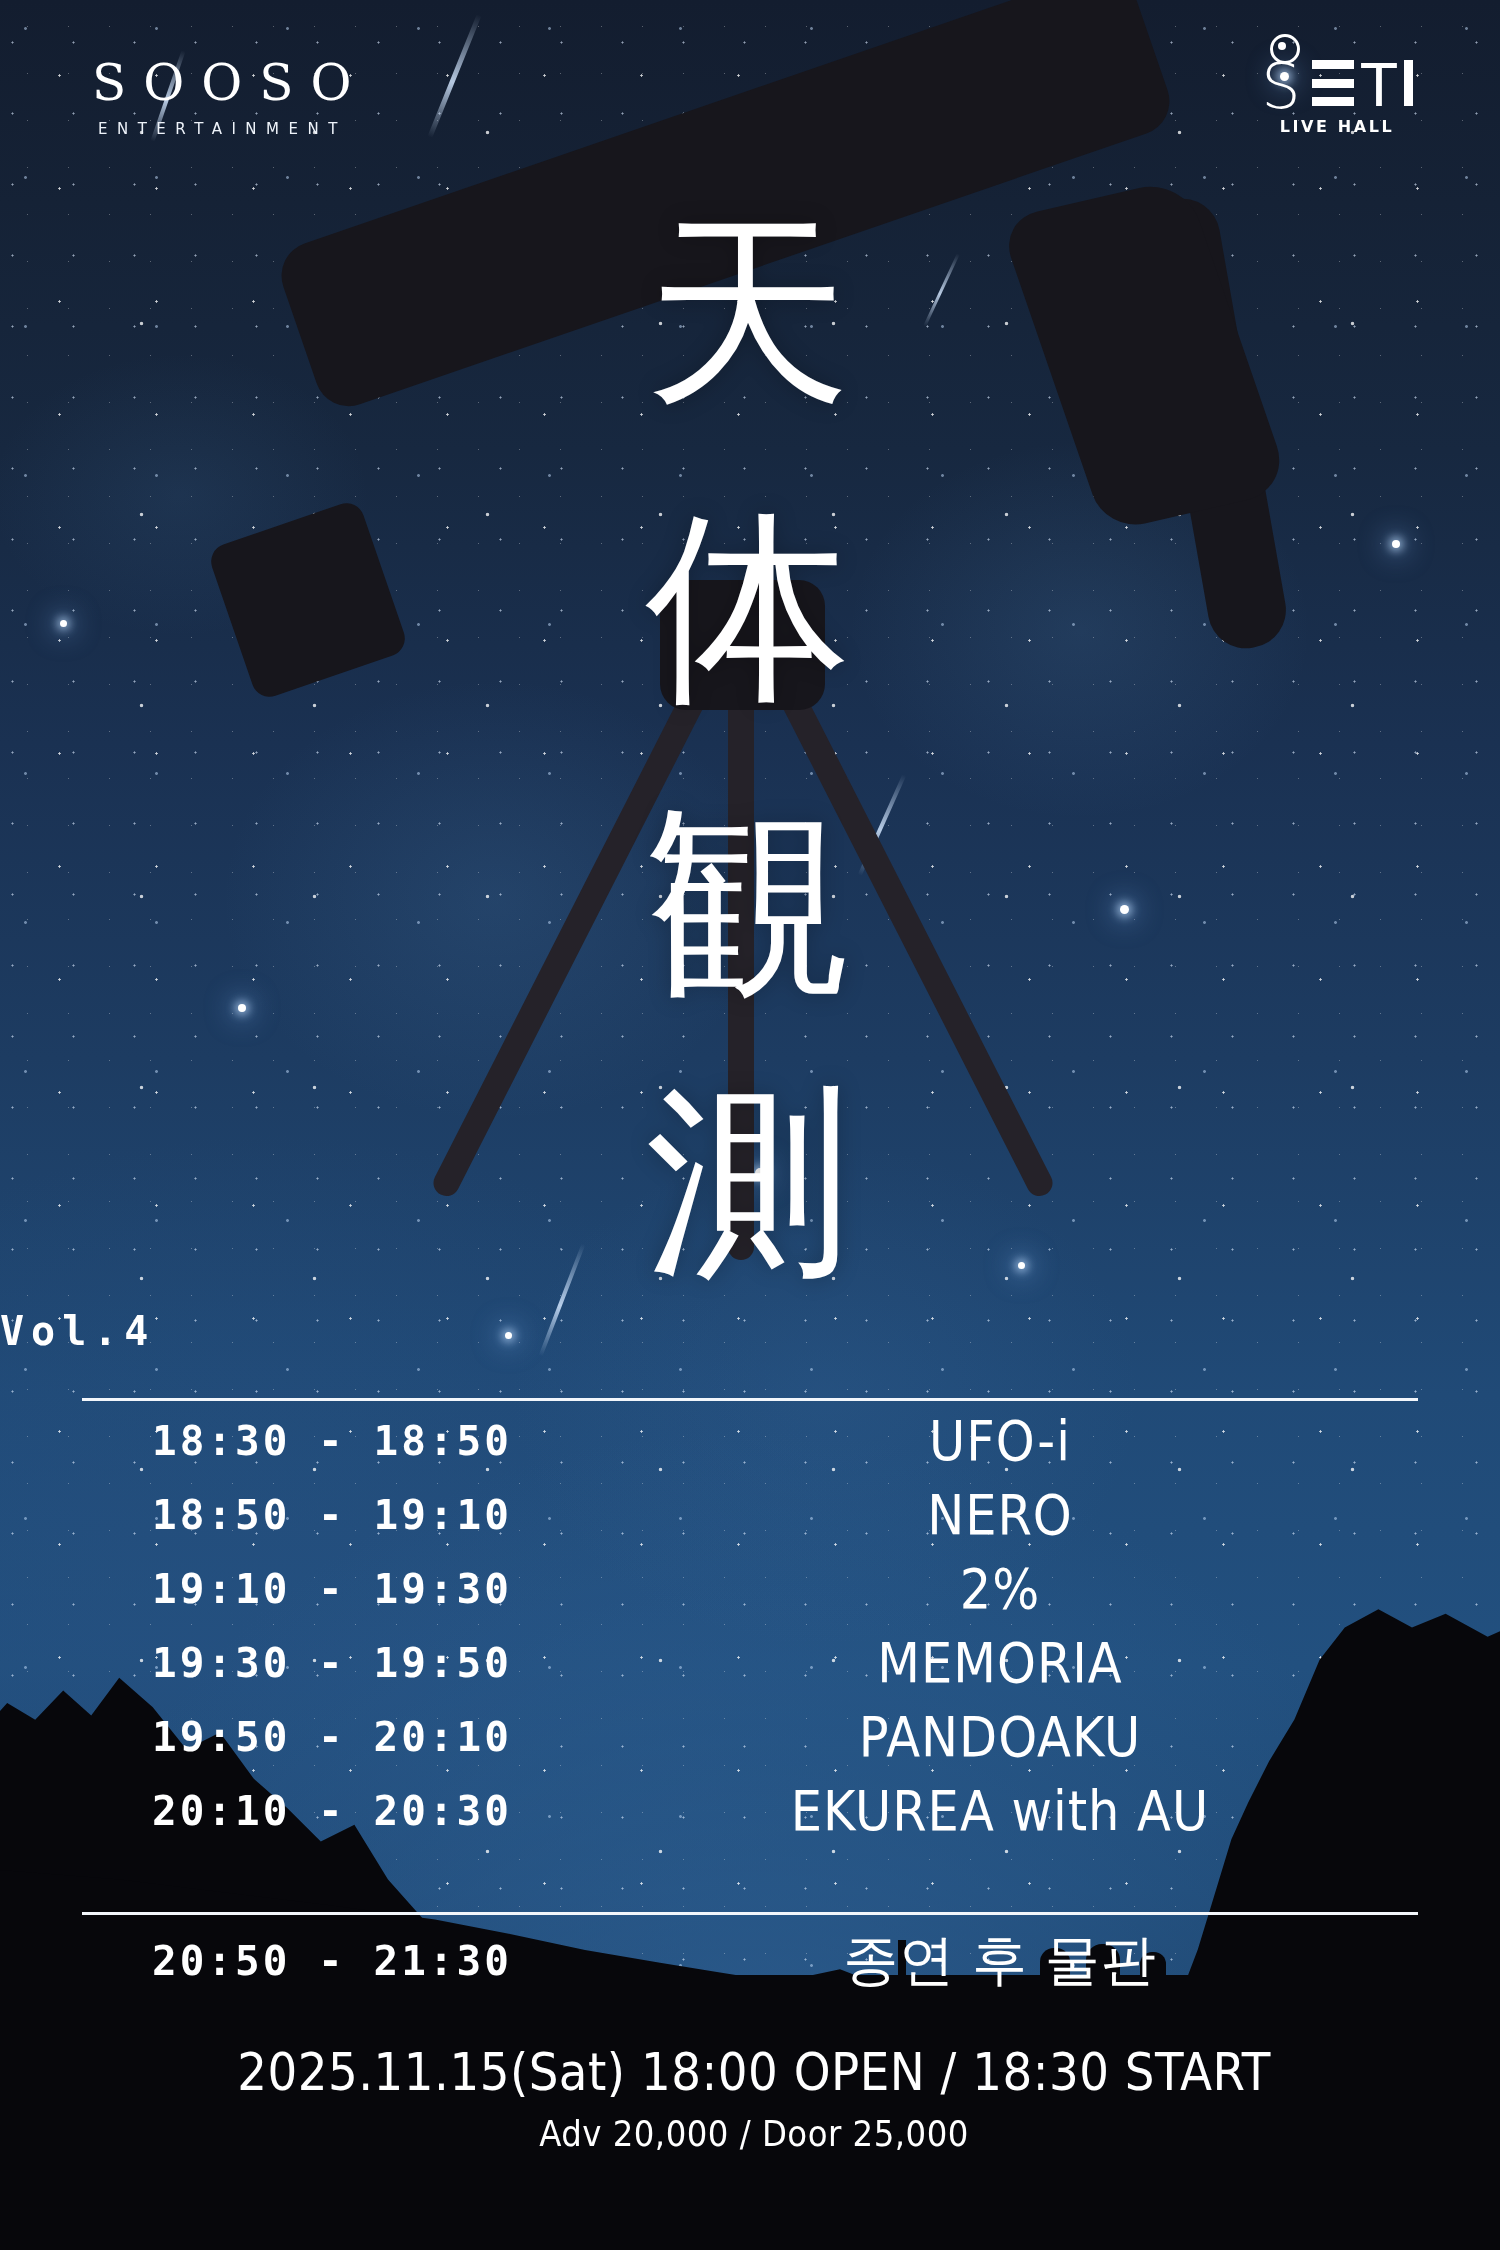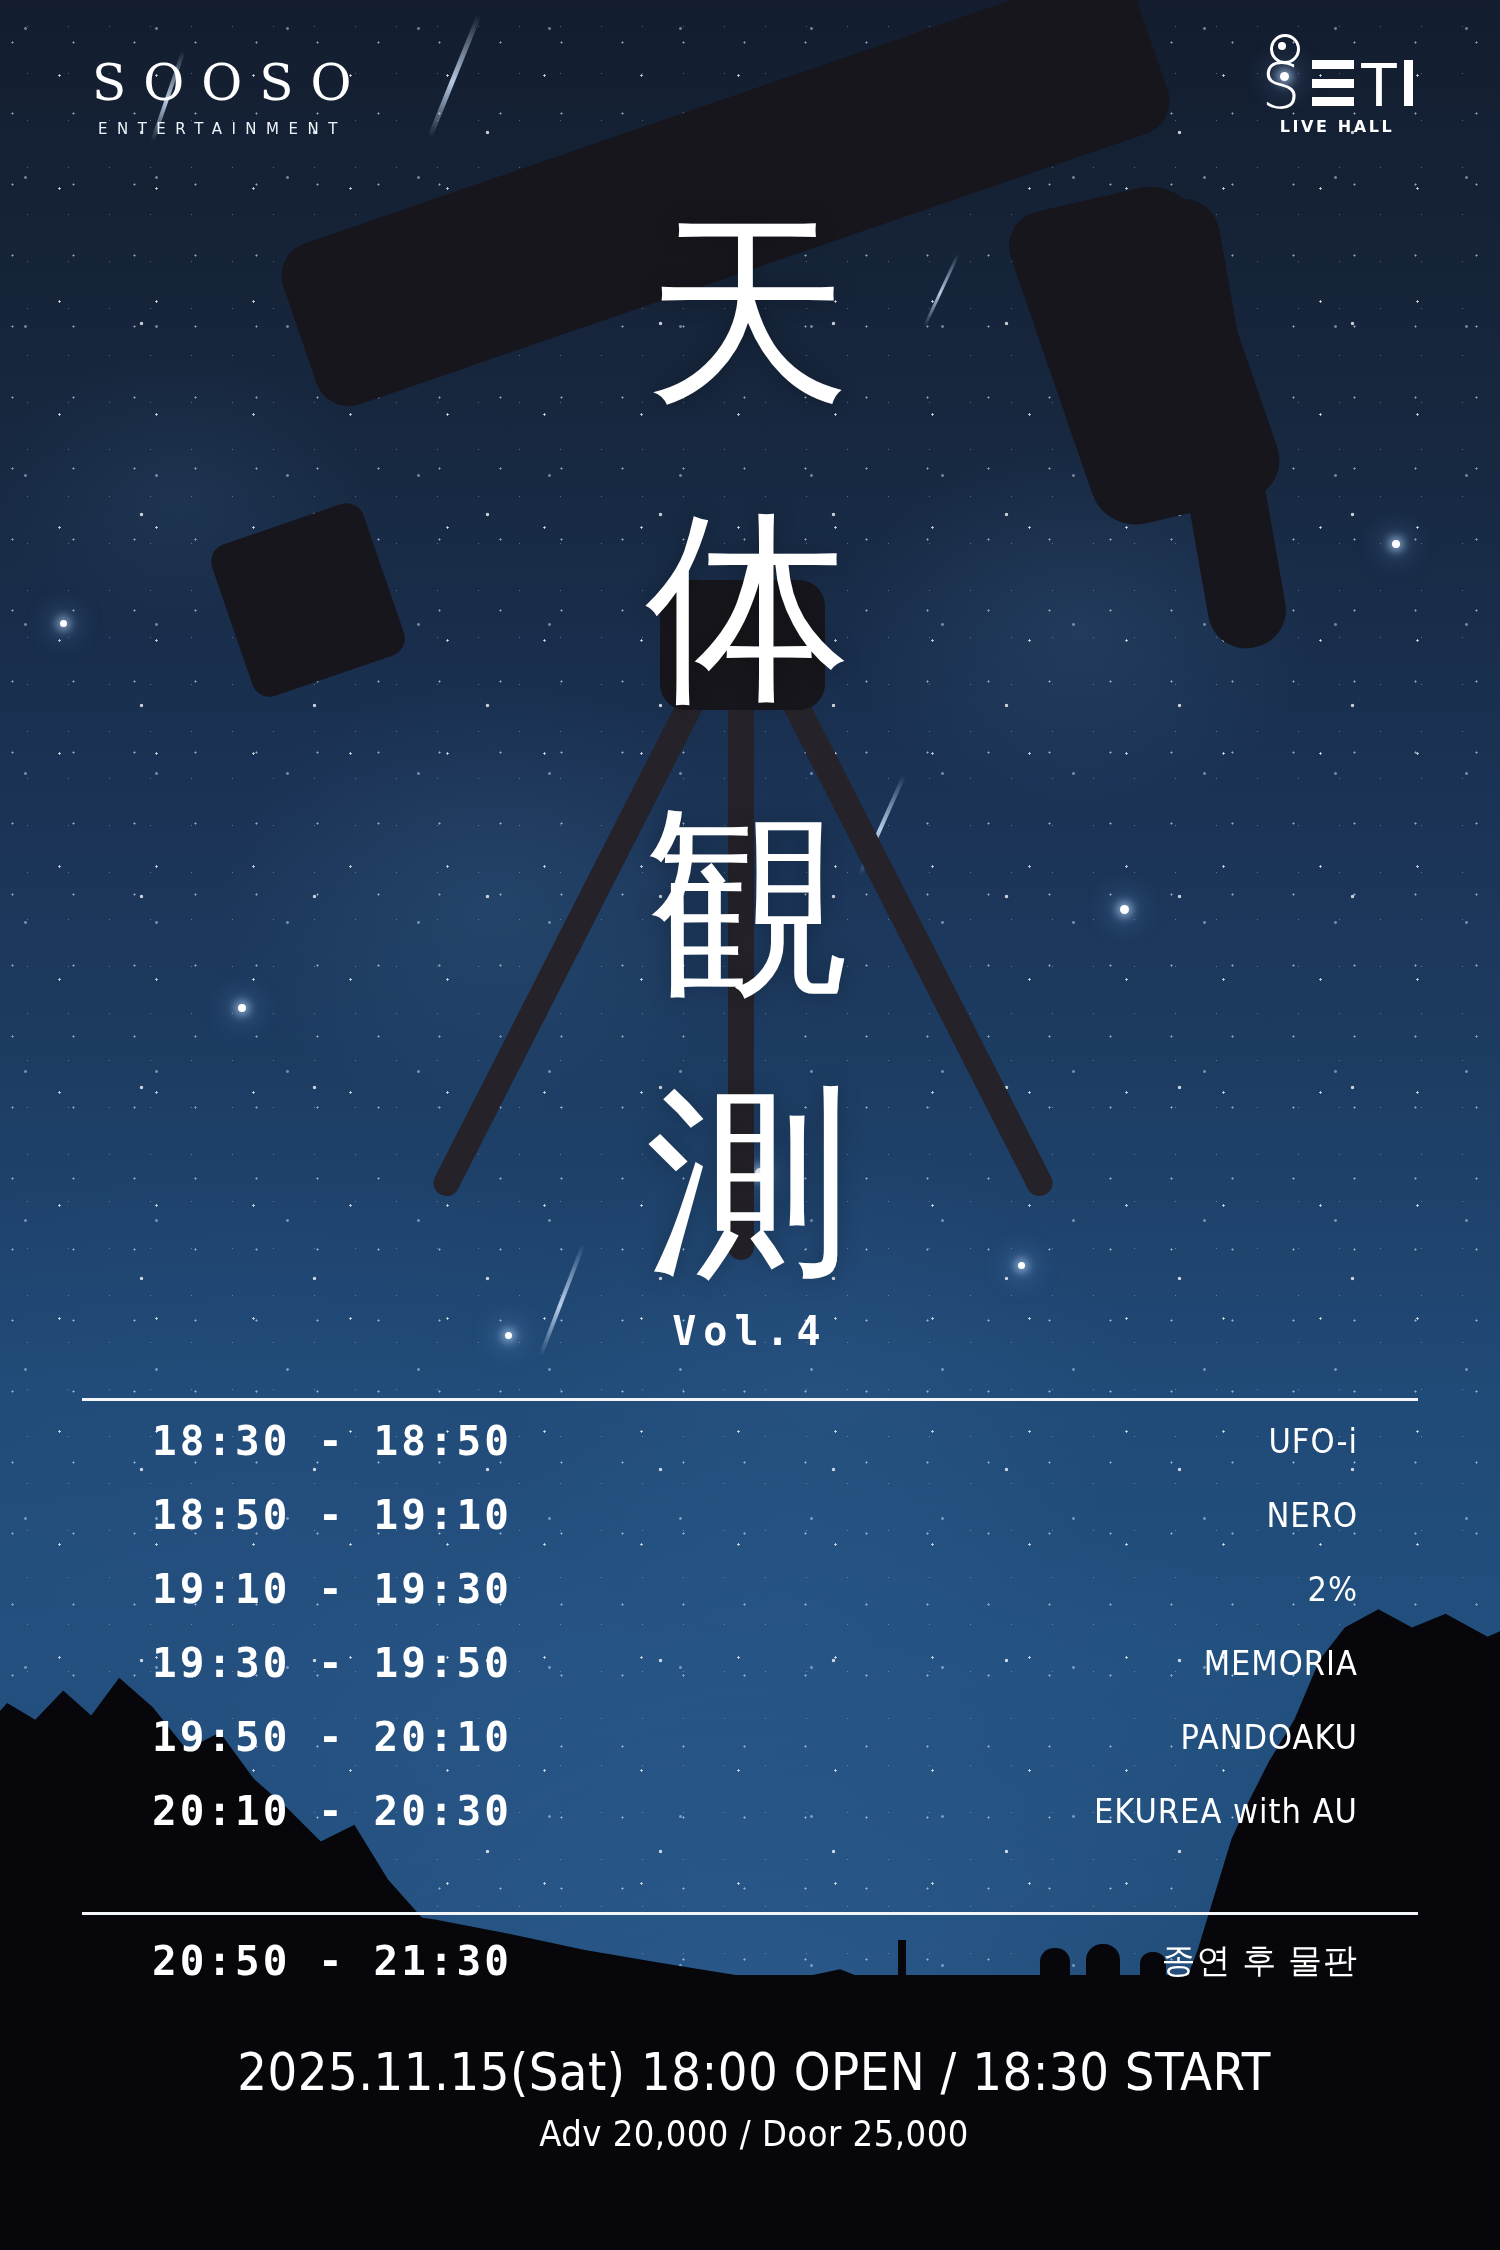--- a/index.html
+++ b/index.html
@@ -284,21 +284,21 @@
   }
   #t1 { left: 633px; top: 210px; }
   #t2 { left: 633px; top: 505px; }
   #t3 { left: 633px; top: 800px; }
   #t4 { left: 633px; top: 1080px; }
 
   .vol {
     position: absolute;
     left: 0; right: 0;
     top: 1308px;
-    text-align: center;
+    text-align: left;
     color: #fff;
     font-family: "DejaVu Sans Mono", "Liberation Mono", monospace;
     font-size: 40px;
     letter-spacing: 7px;
     font-weight: 700;
   }
 
   
   .rule {
     position: absolute;
@@ -328,24 +328,24 @@
     font-family: "DejaVu Sans Mono", "Liberation Mono", monospace;
     font-size: 41px;
     font-weight: 700;
     letter-spacing: 3px;
     padding-left: 70px;
     box-sizing: border-box;
     white-space: pre;
   }
   .tt-act {
     flex: 1;
-    text-align: right;
+    text-align: center;
     color: #fff;
     font-family: "DejaVu Sans Condensed", "DejaVu Sans", "Liberation Sans", sans-serif;
-    font-size: 34px;
+    font-size: 55px;
     font-weight: 400;
     letter-spacing: 1px;
     padding-right: 60px;
     box-sizing: border-box;
   }
   .tt-after {
     position: absolute;
     left: 82px;
     top: 1930px;
     width: 1336px;

